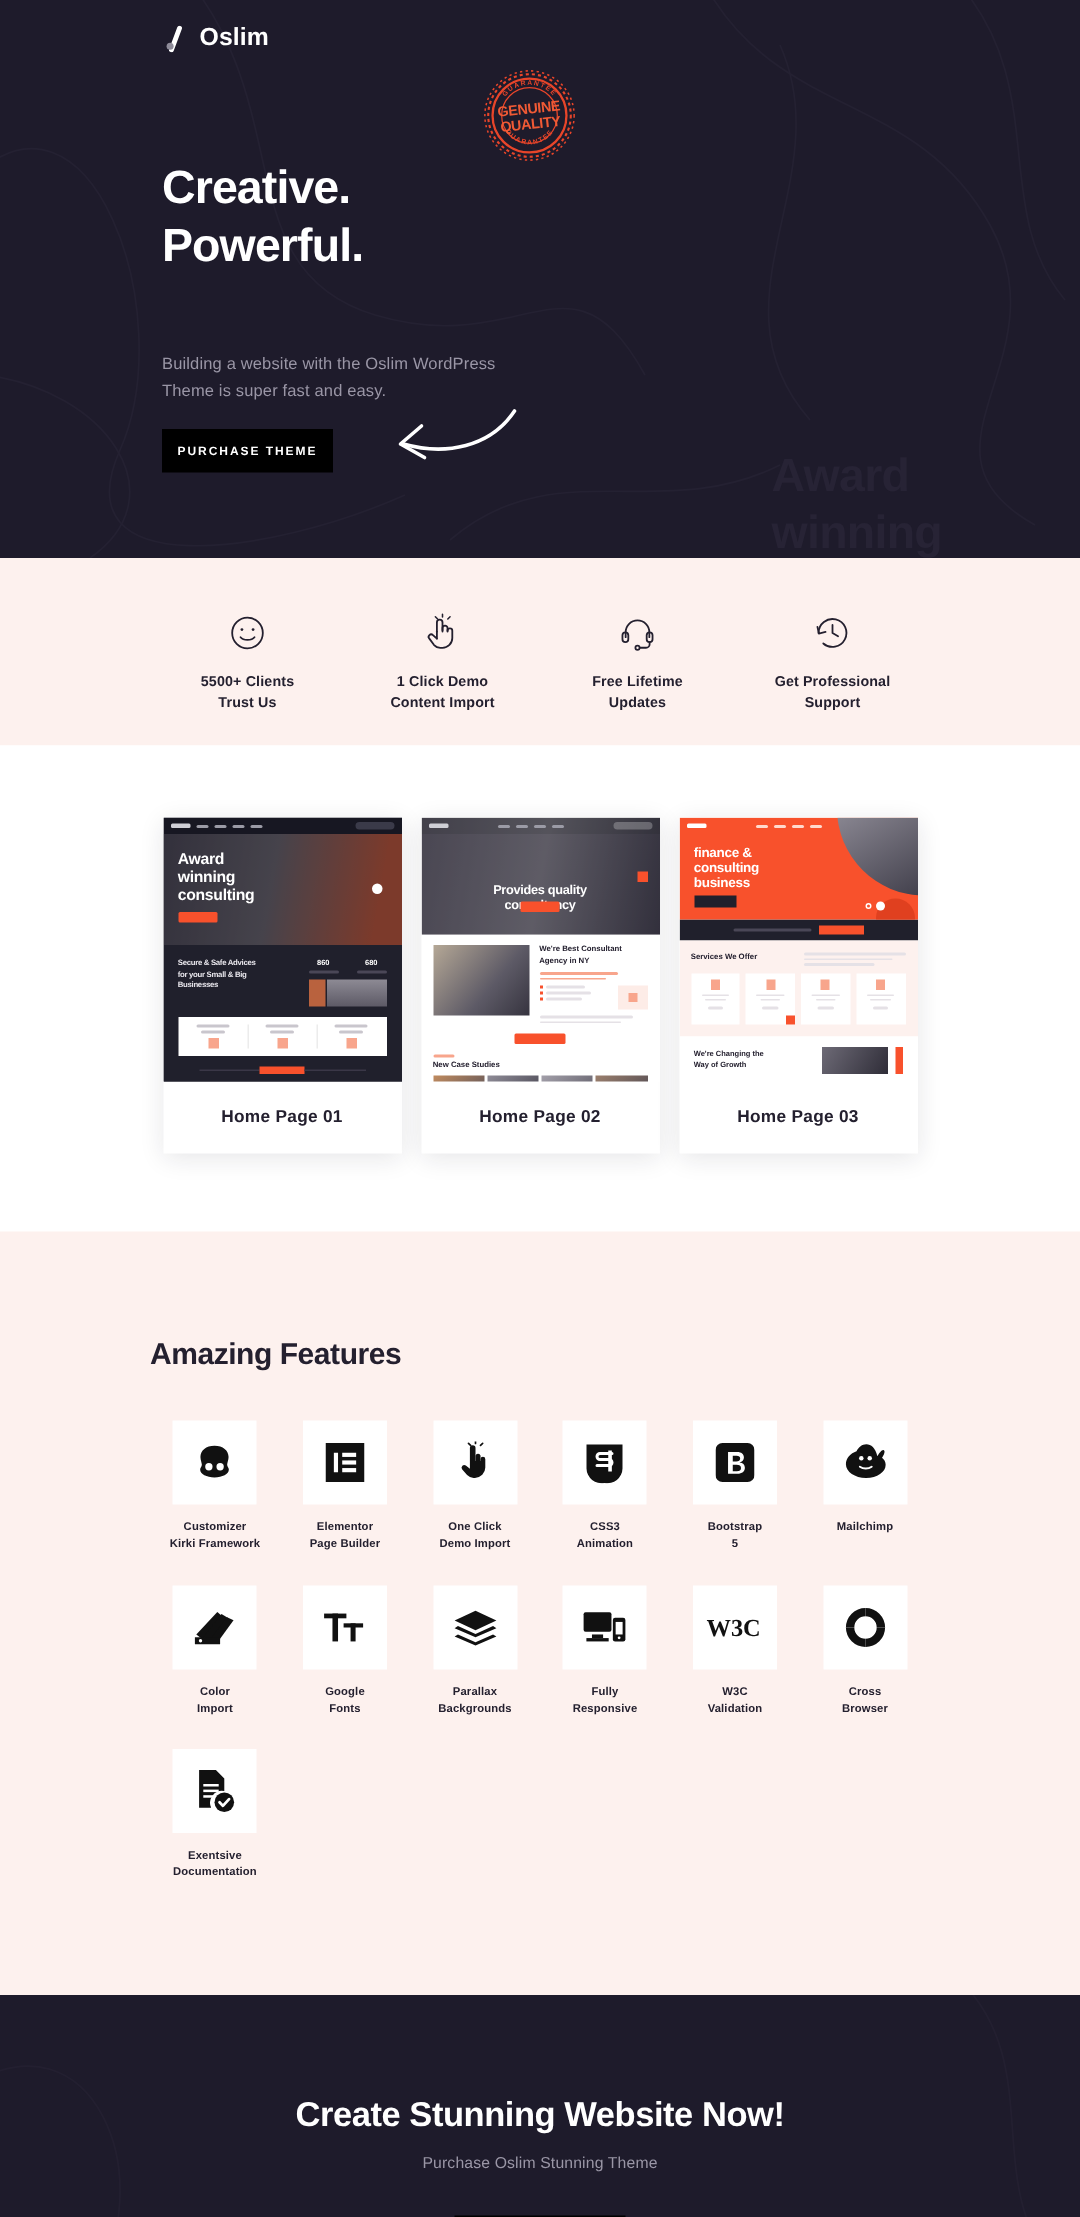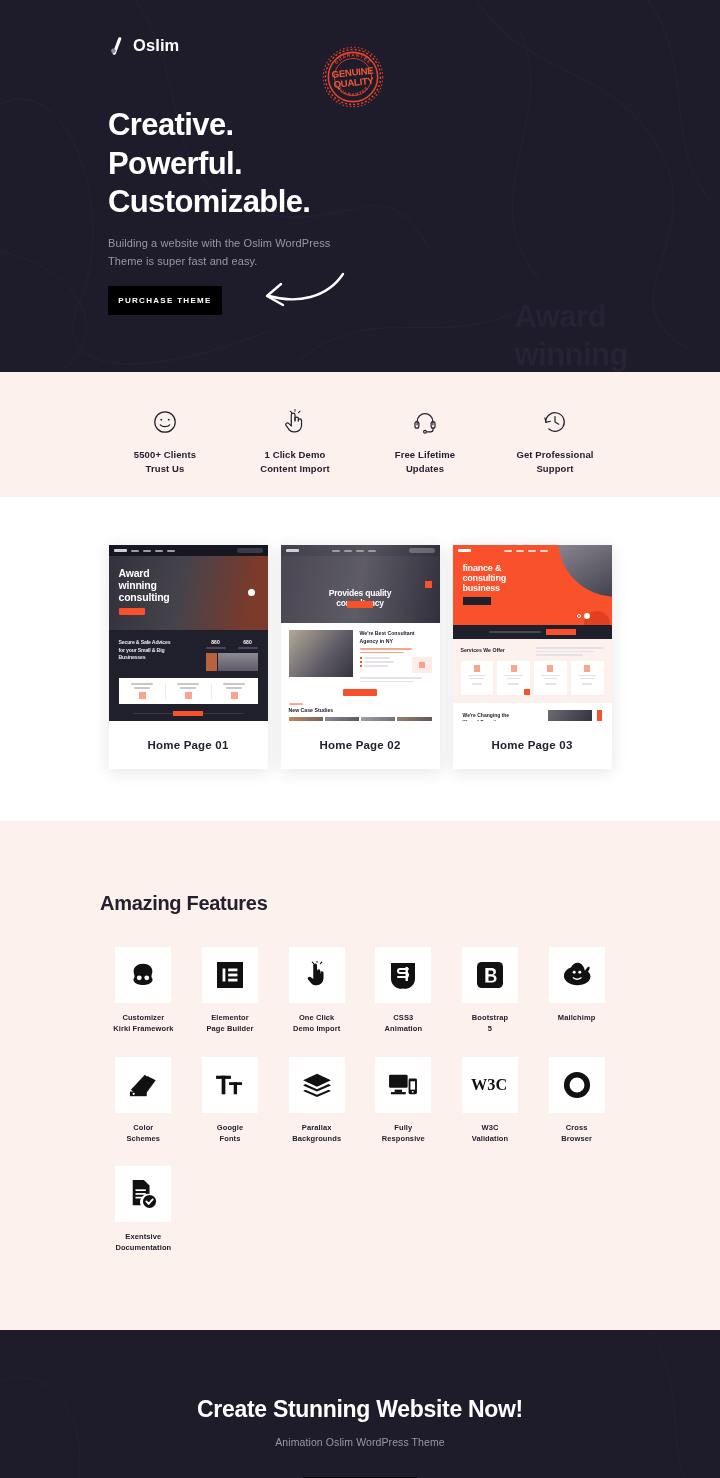--- a/index.html
+++ b/index.html
@@ -25,21 +25,21 @@
     top: 298px;
     font-size: 31px;
     font-weight: 700;
     line-height: 1.22;
     color: #272335;
     letter-spacing: -.5px;
     text-align: left;
   }
   .brand {
     position: absolute;
-    left: 108px; top: 36px;
+    left: 108px; top: 16px;
     display: flex; align-items: center; gap: 7px;
   }
   .brand-mark { width: 18px; height: 18px; display: block; }
   .brand-name {
     color: #ffffff;
     font-size: 16.5px;
     font-weight: 700;
     letter-spacing: .1px;
   }
   .badge { position: absolute; left: 321px; top: 45px; width: 64px; height: 64px; }
@@ -258,21 +258,20 @@
         <textPath href="#arcBot" startOffset="50%" text-anchor="middle">GUARANTEE</textPath>
       </text>
       <text x="50" y="48" text-anchor="middle" font-family="'Liberation Sans',sans-serif" font-size="15" font-weight="700" fill="#F05A35" letter-spacing="-0.4" transform="rotate(-6 50 50)">GENUINE</text>
       <text x="50" y="64" text-anchor="middle" font-family="'Liberation Sans',sans-serif" font-size="15" font-weight="700" fill="#F05A35" letter-spacing="-0.4" transform="rotate(-6 50 50)">QUALITY</text>
     </g>
   </svg>
 
   <h1 class="hero-title">
     <div>Creative.</div>
     <div>Powerful.</div>
-    <div>Customizable.</div>
   </h1>
 
   <p class="hero-sub">
     <span>Building a website with the Oslim WordPress</span><br>
     <span>Theme is super fast and easy.</span>
   </p>
 
   <button class="btn-primary hero-btn">PURCHASE THEME</button>
 
   <svg class="hero-arrow" viewBox="0 0 95 48">
@@ -476,21 +475,21 @@
           <div style="flex:1;background:linear-gradient(140deg,#a3a0aa,#57545f);"></div>
           <div style="flex:1;background:linear-gradient(140deg,#9b7f6d,#46434e);"></div>
         </div>
       </div>
     </div>
     <div class="demo-name">Home Page 02</div>
   </div>
 
   <div class="demo-card">
     <div class="demo-shot" style="background:#fff;">
-      <div class="mini-hero" style="height:80px;background:#F8512C;overflow:hidden;">
+      <div class="mini-hero" style="height:68px;background:#F8512C;overflow:hidden;">
         <div class="mini-nav" style="background:transparent;">
           <span class="logo" style="background:#fff;"></span>
             <span class="sp"></span>
           <span class="ln" style="background:#ffd9cd;"></span>
             <span class="ln" style="background:#ffd9cd;"></span>
           <span class="ln" style="background:#ffd9cd;"></span>
             <span class="ln" style="background:#ffd9cd;"></span>
           <span class="sp"></span>
             <span class="pill" style="background:rgba(255,255,255,.3);"></span>
         </div>
@@ -643,21 +642,21 @@
         <div class="feat-box">
           <svg width="30" height="28" viewBox="0 0 32 30" fill="#111">
             <path d="M3 20 L18 4 l4 3.4 L7.6 23.6 Z"></path>
             <path d="M8 22 L21 5.4 l4.4 2.6 L12.8 25 Z"></path>
             <path d="M13 23.4 L25 7.6 l4.6 2.2 L17.8 26 Z"></path>
             <path d="M2 22 h18 v5 H2z"></path>
             <circle cx="6" cy="24.5" r="1.2" fill="#fff"></circle>
           </svg>
         </div>
         <div class="feat-label">Color
-Schemes</div>
+Import</div>
       </div>
 
       <div class="feat">
         <div class="feat-box">
           <svg width="30" height="26" viewBox="0 0 32 28" fill="#111">
             <g>
               <rect x="1" y="4" width="16" height="3.4"></rect>
               <rect x="7" y="4" width="4" height="20"></rect>
               <rect x="15" y="11" width="14" height="3"></rect>
               <rect x="20" y="11" width="3.6" height="13"></rect>
@@ -740,15 +739,15 @@
 
 <section class="cta">
   <svg style="position:absolute;inset:0;opacity:.45;" viewBox="0 0 720 208" preserveAspectRatio="none">
     <g fill="none" stroke="#2A2638" stroke-width="1.1">
       <path d="M-20 60 C 60 10, 110 120, 60 200"></path>
       <path d="M640 -10 C 700 50, 650 130, 710 190"></path>
       <path d="M120 190 C 200 140, 280 200, 360 160"></path>
     </g>
   </svg>
   <h2 class="cta-title">Create Stunning Website Now!</h2>
-  <p class="cta-sub">Animation Oslim WordPress Theme</p>
+  <p class="cta-sub">Purchase Oslim Stunning Theme</p>
   <button class="btn-primary cta-btn">PURCHASE THEME</button>
 </section>
 
 </body></html>

